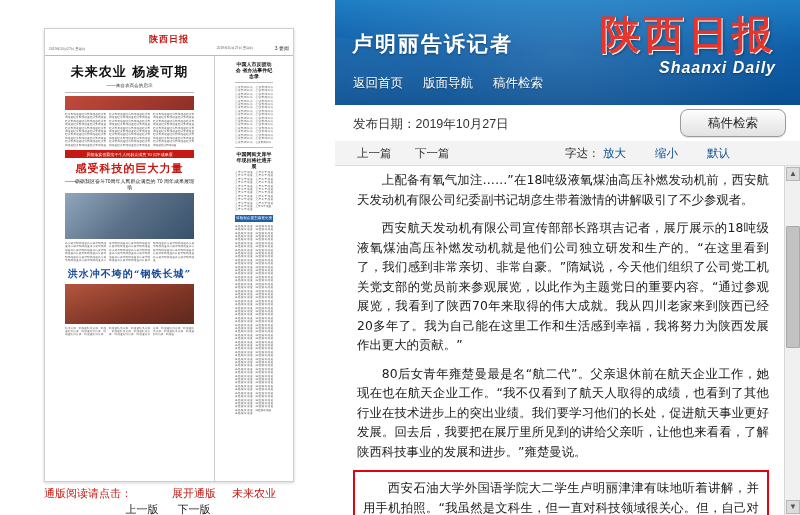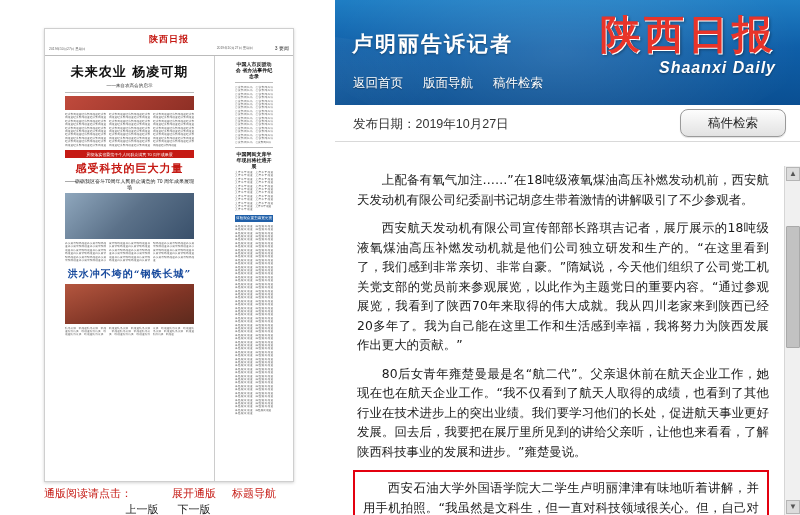--- a/index.html
+++ b/index.html
@@ -240,20 +240,28 @@
       <a href="#">版面导航</a>
       <a href="#">稿件检索</a>
     </div>
   </div>
 
   <div class="datebar">
     <div class="label">发布日期：2019年10月27日</div>
     <div class="search-btn">稿件检索</div>
   </div>
 
+  <div class="article-toolbar">
+    <span class="prev">上一篇</span>
+    <span class="next">下一篇</span>
+    <span class="fs-label">字达：</span>
+    <span class="fs-big">放大</span>
+    <span class="fs-small">缩小</span>
+    <span class="fs-default">默认</span>
+  </div>
 
   <div class="article">
     <p class="top">上配备有氧气加注……”在18吨级液氧煤油高压补燃发动机前，西安航天发动机有限公司纪委副书记胡彦生带着激情的讲解吸引了不少参观者。</p>
     <p>西安航天发动机有限公司宣传部部长路琪吉记者，展厅展示的18吨级液氧煤油高压补燃发动机就是他们公司独立研发和生产的。“在这里看到了，我们感到非常亲切、非常自豪。”隋斌说，今天他们组织了公司党工机关党支部的党员前来参观展览，以此作为主题党日的重要内容。“通过参观展览，我看到了陕西70年来取得的伟大成就。我从四川老家来到陕西已经20多年了。我为自己能在这里工作和生活感到幸福，我将努力为陕西发展作出更大的贡献。”</p>
     <p>80后女青年雍楚曼最是名“航二代”。父亲退休前在航天企业工作，她现在也在航天企业工作。“我不仅看到了航天人取得的成绩，也看到了其他行业在技术进步上的突出业绩。我们要学习他们的长处，促进航天事业更好发展。回去后，我要把在展厅里所见到的讲给父亲听，让他也来看看，了解陕西科技事业的发展和进步。”雍楚曼说。</p>
     <div class="highlight">
       <p>西安石油大学外国语学院大二学生卢明丽津津有味地听着讲解，并用手机拍照。“我虽然是文科生，但一直对科技领域很关心。但，自己对航天知识知道得不多，今天在这里大开眼界，觉得我们的科研人员太厉害了。回去后，我将更多地关注航天事业，学习相关知识。”卢明丽告诉记者。</p>
     </div>
 
   </div>
@@ -313,21 +321,21 @@
             体验观众报道体验观众报道体验观众报道体验观众报道体验观众报道体验观众报道体验观众报道体验观众报道体验观众报道体验观众报道体验观众报道体验观众报道体验观众报道体验观众报道体验观众报道体验观众报道体验观众报道体验观众报道体验观众报道体验观众报道体验观众报道体验观众报道体验观众报道体验观众报道体验观众报道体验观众报道体验观众报道体验观众报道体验观众报道体验观众报道体验观众报道体验观众报道体验观众报道体验观众报道体验观众报道体验观众报道体验观众报道体验观众报道体验观众报道体验观众报道体验观众报道体验观众报道体验观众报道体验观众报道体验观众报道体验观众报道体验观众报道体验观众报道体验观众报道体验观众报道体验观众报道体验观众报道体验观众报道体验观众报道体验观众报道体验观众报道体验观众报道体验观众报道体验观众报道体验观众报道体验观众报道体验观众报道体验观众报道体验观众报道体验观众报道体验观众报道体验观众报道体验观众报道体验观众报道体验观众报道体验观众报道体验观众报道体验观众报道体验观众报道体验观众报道体验观众报道体验观众报道体验观众报道体验观众报道体验观众报道体验观众报道体验观众报道体验观众报道体验观众报道体验观众报道体验观众报道体验观众报道体验观众报道体验观众报道体验观众报道体验观众报道体验观众报道体验观众报道体验观众报道体验观众报道体验观众报道体验观众报道体验观众报道体验观众报道体验观众报道体验观众报道体验观众报道体验观众报道体验观众报道体验观众报道体验观众报道体验观众报道体验观众报道体验观众报道体验观众报道体验观众报道
           </div>
         </div>
       </div>
     </div>
 
     <div class="paper-links">
       <div class="row1">
         <span class="hot">通版阅读请点击：</span>
         <span class="a1">展开通版</span>
-        <span class="a2">标题导航</span>
+        <span class="a2">未来农业</span>
       </div>
       <div class="row2">
         <span>上一版</span>
         <span>下一版</span>
       </div>
 
     </div>
   </div>
 
 </div>

